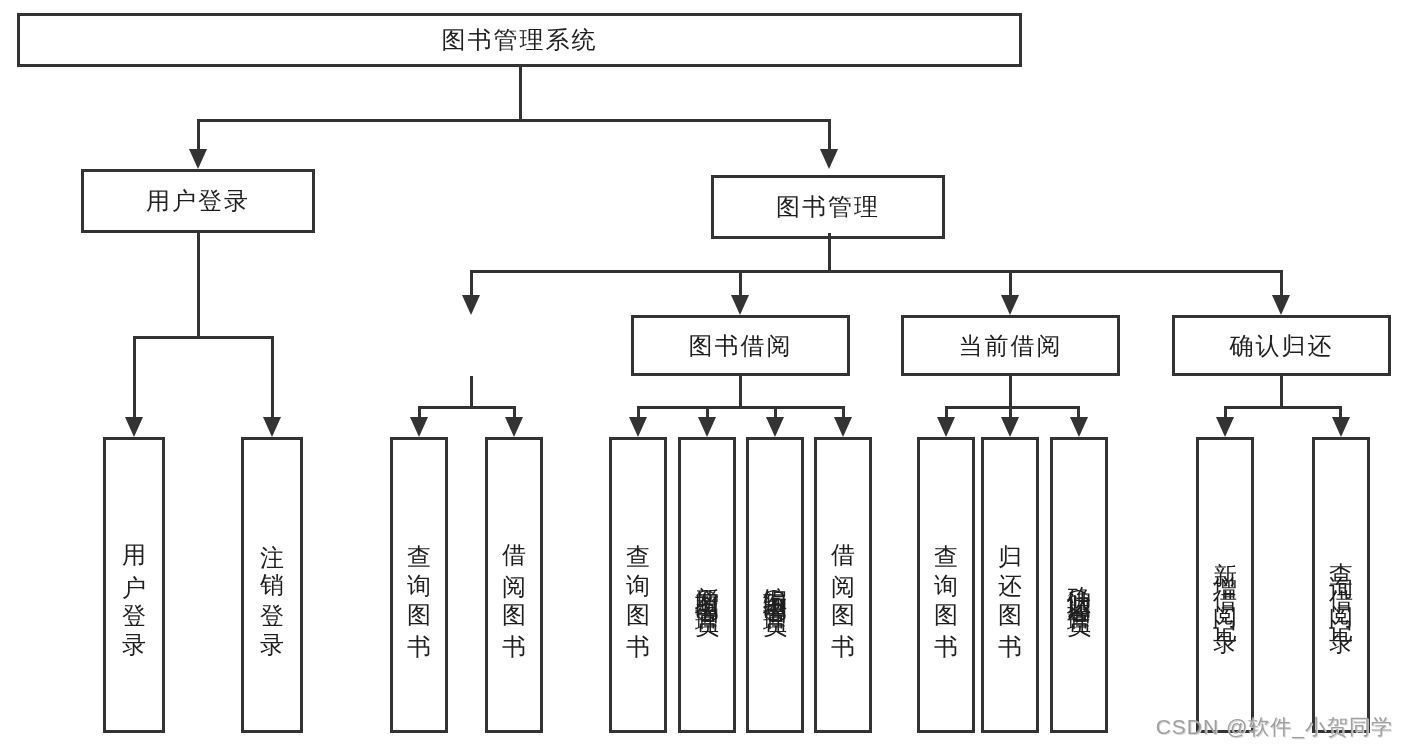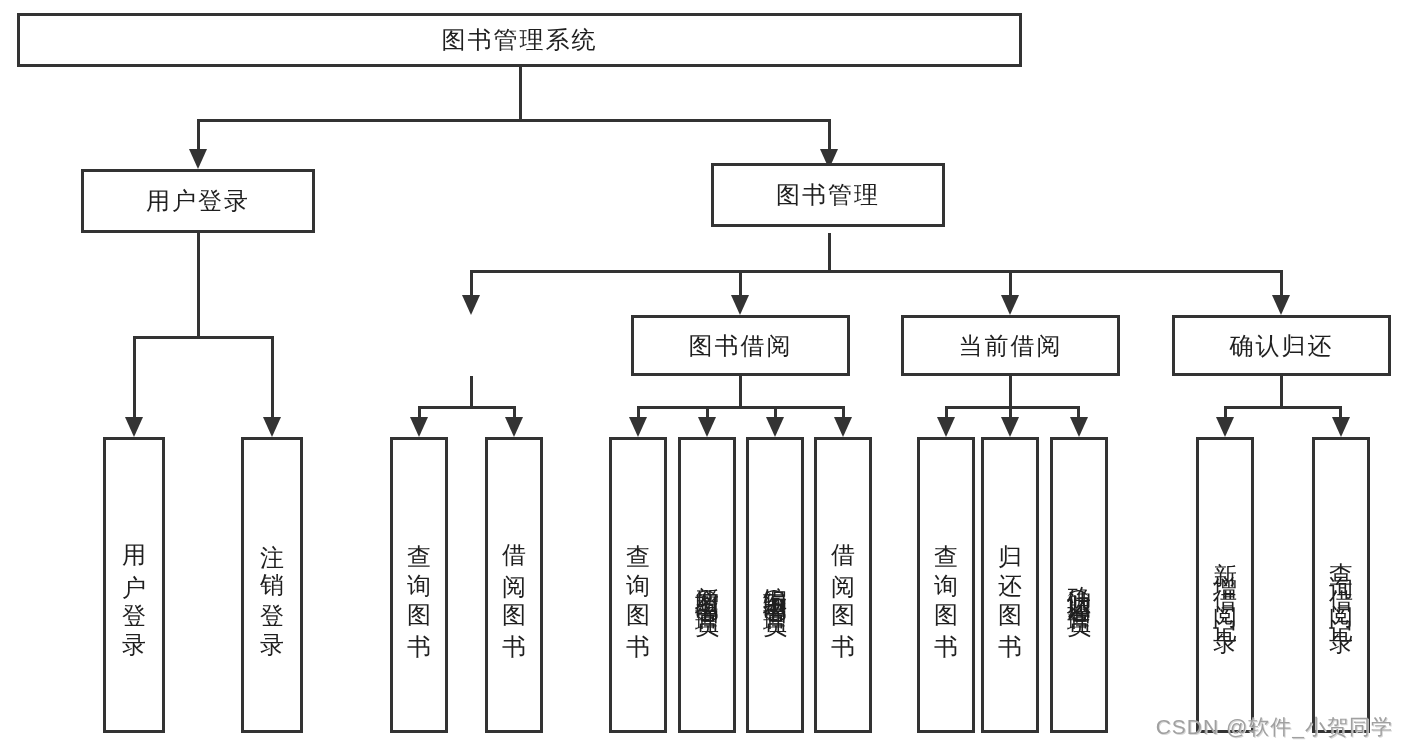--- a/index.html
+++ b/index.html
@@ -33,21 +33,21 @@
   <div class="vline" style="left:519px;top:67px;height:53px;"></div>
   <div class="hline" style="left:197px;top:119px;width:634px;"></div>
   <div class="vline" style="left:197px;top:119px;height:33px;"></div>
   <div class="arrow" style="left:189px;top:149px;"></div>
   <div class="vline" style="left:828px;top:119px;height:33px;"></div>
   <div class="arrow" style="left:820px;top:149px;"></div>
 
   <div class="node" style="left:81px;top:169px;width:234px;height:64px;">
     <span class="lbl">用户登录</span>
   </div>
-  <div class="node" style="left:711px;top:163px;width:234px;height:64px;">
+  <div class="node" style="left:711px;top:175px;width:234px;height:64px;">
     <span class="lbl">图书管理</span>
   </div>
 
   <div class="vline" style="left:197px;top:233px;height:104px;"></div>
   <div class="hline" style="left:133px;top:336px;width:141px;"></div>
   <div class="vline" style="left:133px;top:336px;height:83px;"></div>
   <div class="arrow" style="left:125px;top:417px;"></div>
   <div class="vline" style="left:271px;top:336px;height:83px;"></div>
   <div class="arrow" style="left:263px;top:417px;"></div>
 

